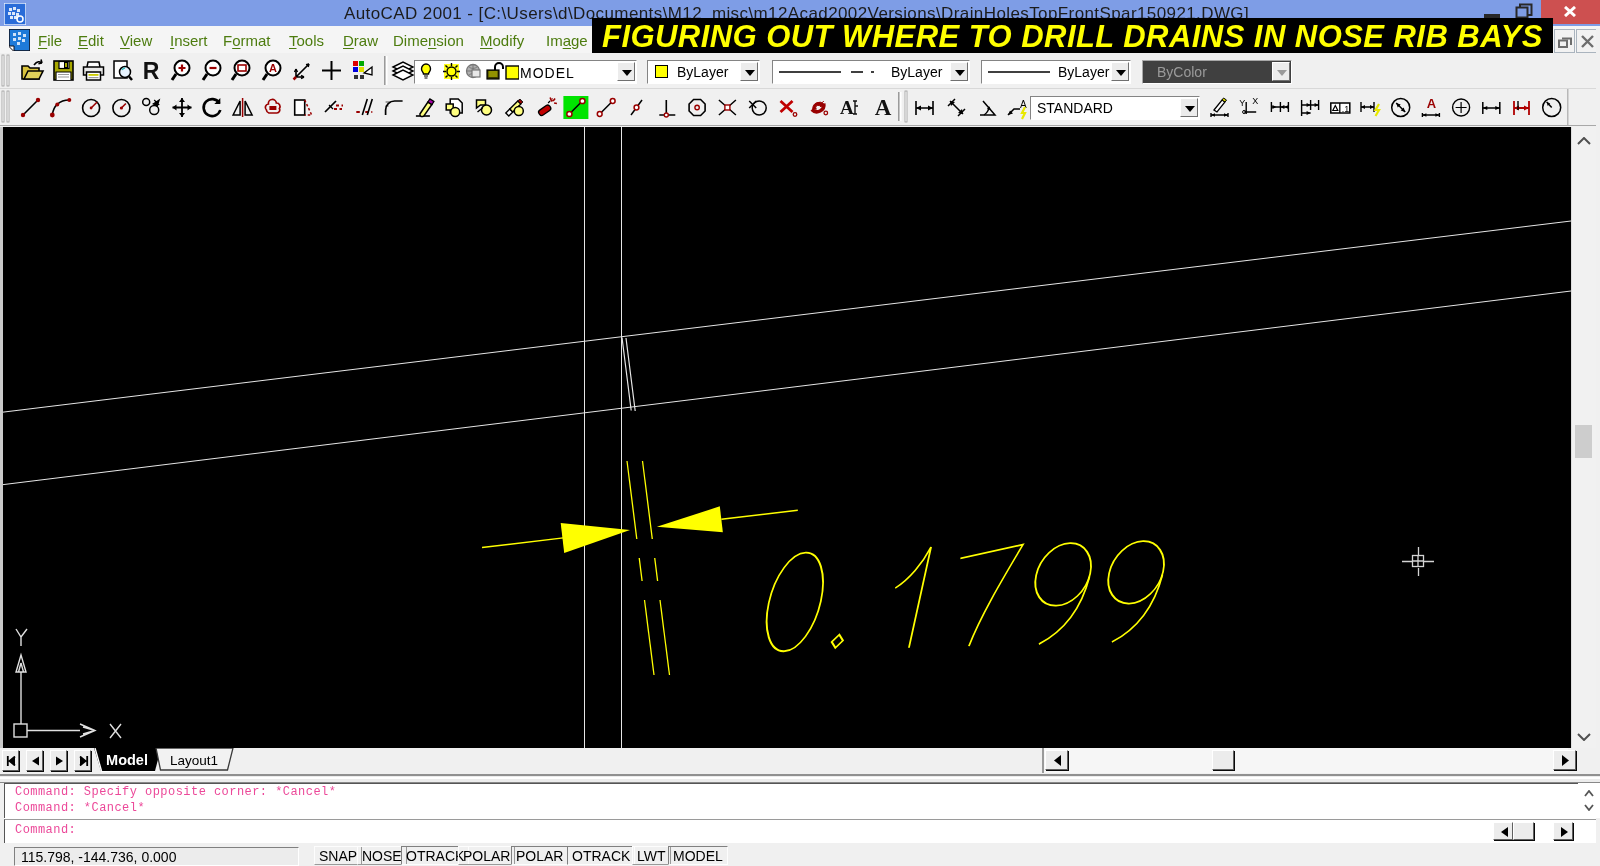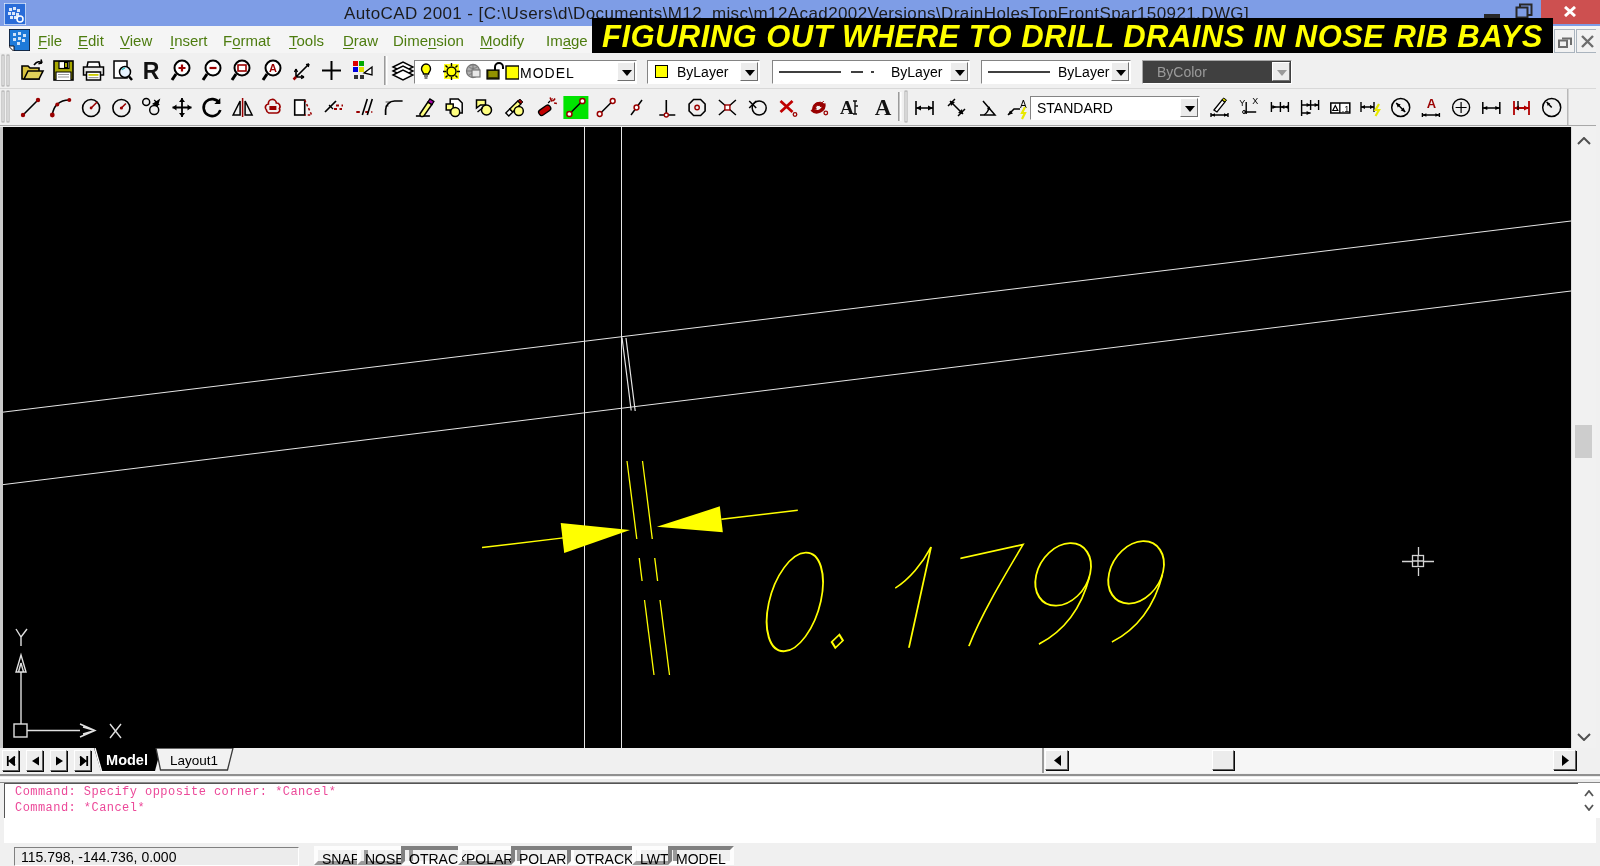--- a/index.html
+++ b/index.html
@@ -69,21 +69,21 @@
   font-size:12px; color:#ec4899; white-space:pre; letter-spacing:0.45px; }
 #cmdvsb { position:absolute; left:1574px; top:0; width:22px; height:35px; background:#fff; }
 
 
 #statusbar { left:0; top:843px; width:1316px; height:23px; background:#f0f0f0; font-size:14px; color:#000; }
 #coords { position:absolute; left:14px; top:4px; width:285px; height:19px; background:#ececec;
   border-top:1px solid #808080; border-left:1px solid #808080;
   border-bottom:1px solid #fff; border-right:1px solid #fff;
   padding:1px 0 0 6px; font-size:14px; }
 .sbtn { position:absolute; top:3px; height:19px; padding:1px 4px 0 4px; font-size:14px;
-  border:4px solid #000000; }
+  border:1px solid #000000; }
 .sbtn.up { border-top-color:#fdfdfd; border-left-color:#fdfdfd; border-right-color:#9a9a9a; border-bottom-color:#9a9a9a; }
 .sbtn.dn { border-top-color:#808080; border-left-color:#808080; border-right-color:#fdfdfd; border-bottom-color:#fdfdfd; }
 
 
 #caption { left:592px; top:18px; width:961px; height:35px; background:#000; z-index:50; }
 #caption span { position:absolute; left:10px; top:1px; font-size:31px; font-weight:bold;
   font-style:italic; color:#ffff00; white-space:nowrap; letter-spacing:0.45px; }
 
 
 .mdibtn { position:absolute; top:29px; width:21px; height:24px; background:#f2f2f2; border:1px solid #aab4be; }
@@ -638,20 +638,34 @@
       <span class="cmdtext" style="top:17px">Command: *Cancel*</span>
     </div>
     <div id="cmdvsb">
       <svg style="position:absolute;left:6px;top:7px" width="10" height="7" fill="none" stroke="#555" stroke-width="1.8">
           <path d="M1,6 L5,1 L9,6"></path>
         </svg>
       <svg style="position:absolute;left:6px;top:21px" width="10" height="7" fill="none" stroke="#555" stroke-width="1.8">
           <path d="M1,1 L5,6 L9,1"></path>
         </svg>
     </div>
+    <div id="cmdline">
+      <span class="cmdtext" style="top:3px">Command:</span>
+      <div class="hsbbtn" style="left:1488px; top:2px; width:20px; height:18px;">
+          <svg style="position:absolute;left:6px;top:4px" width="8" height="10">
+            <path d="M8,0 L1,5 L8,10 Z" fill="#000"></path>
+          </svg>
+        </div>
+      <div class="hsbbtn" style="left:1508px; top:2px; width:21px; height:18px;"></div>
+      <div class="hsbbtn" style="left:1548px; top:2px; width:20px; height:18px;">
+          <svg style="position:absolute;left:7px;top:4px" width="8" height="10">
+            <path d="M0,0 L7,5 L0,10 Z" fill="#000"></path>
+          </svg>
+        </div>
+    </div>
   </div>
 
   <div id="statusbar" class="abs">
     <div id="coords">115.798, -144.736, 0.000</div>
     <span class="sbtn up" style="left:314px">SNAP</span>
     <span class="sbtn up" style="left:357px">NOSE</span>
     <span class="sbtn dn" style="left:401px">OTRACK</span>
     <span class="sbtn up" style="left:458px">POLAR</span>
     <span class="sbtn dn" style="left:511px">POLAR</span>
     <span class="sbtn dn" style="left:567px">OTRACK</span>

